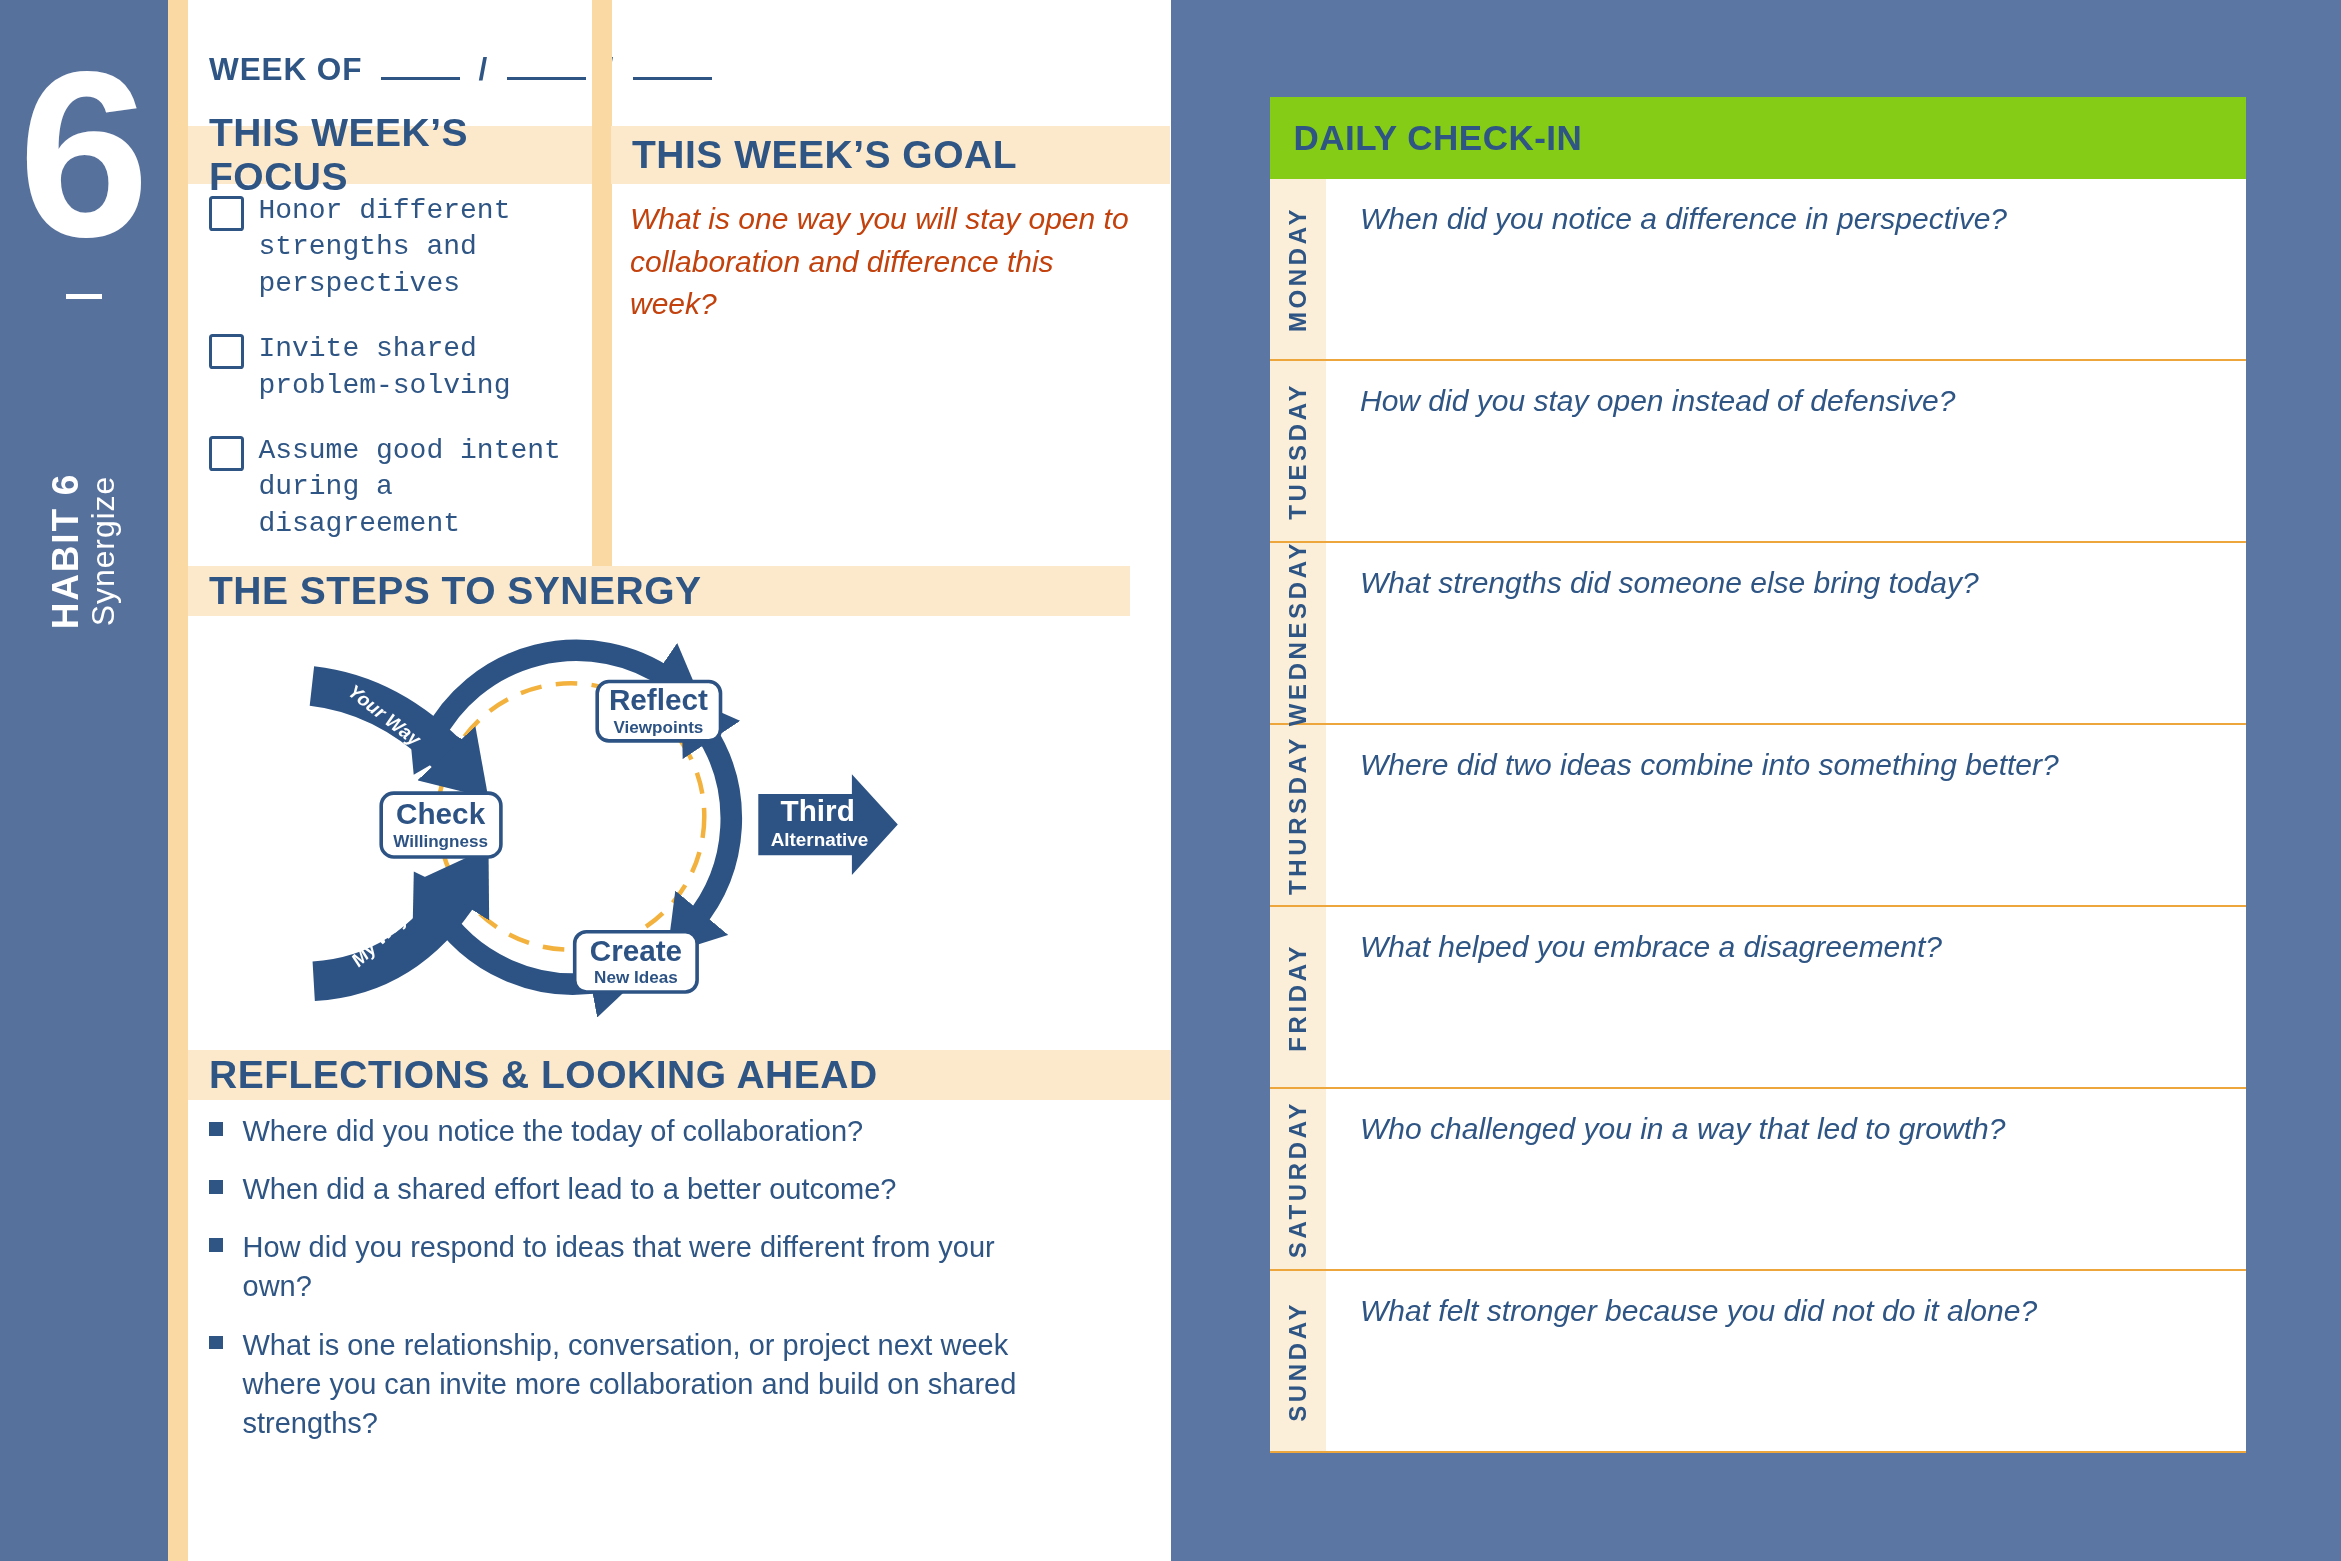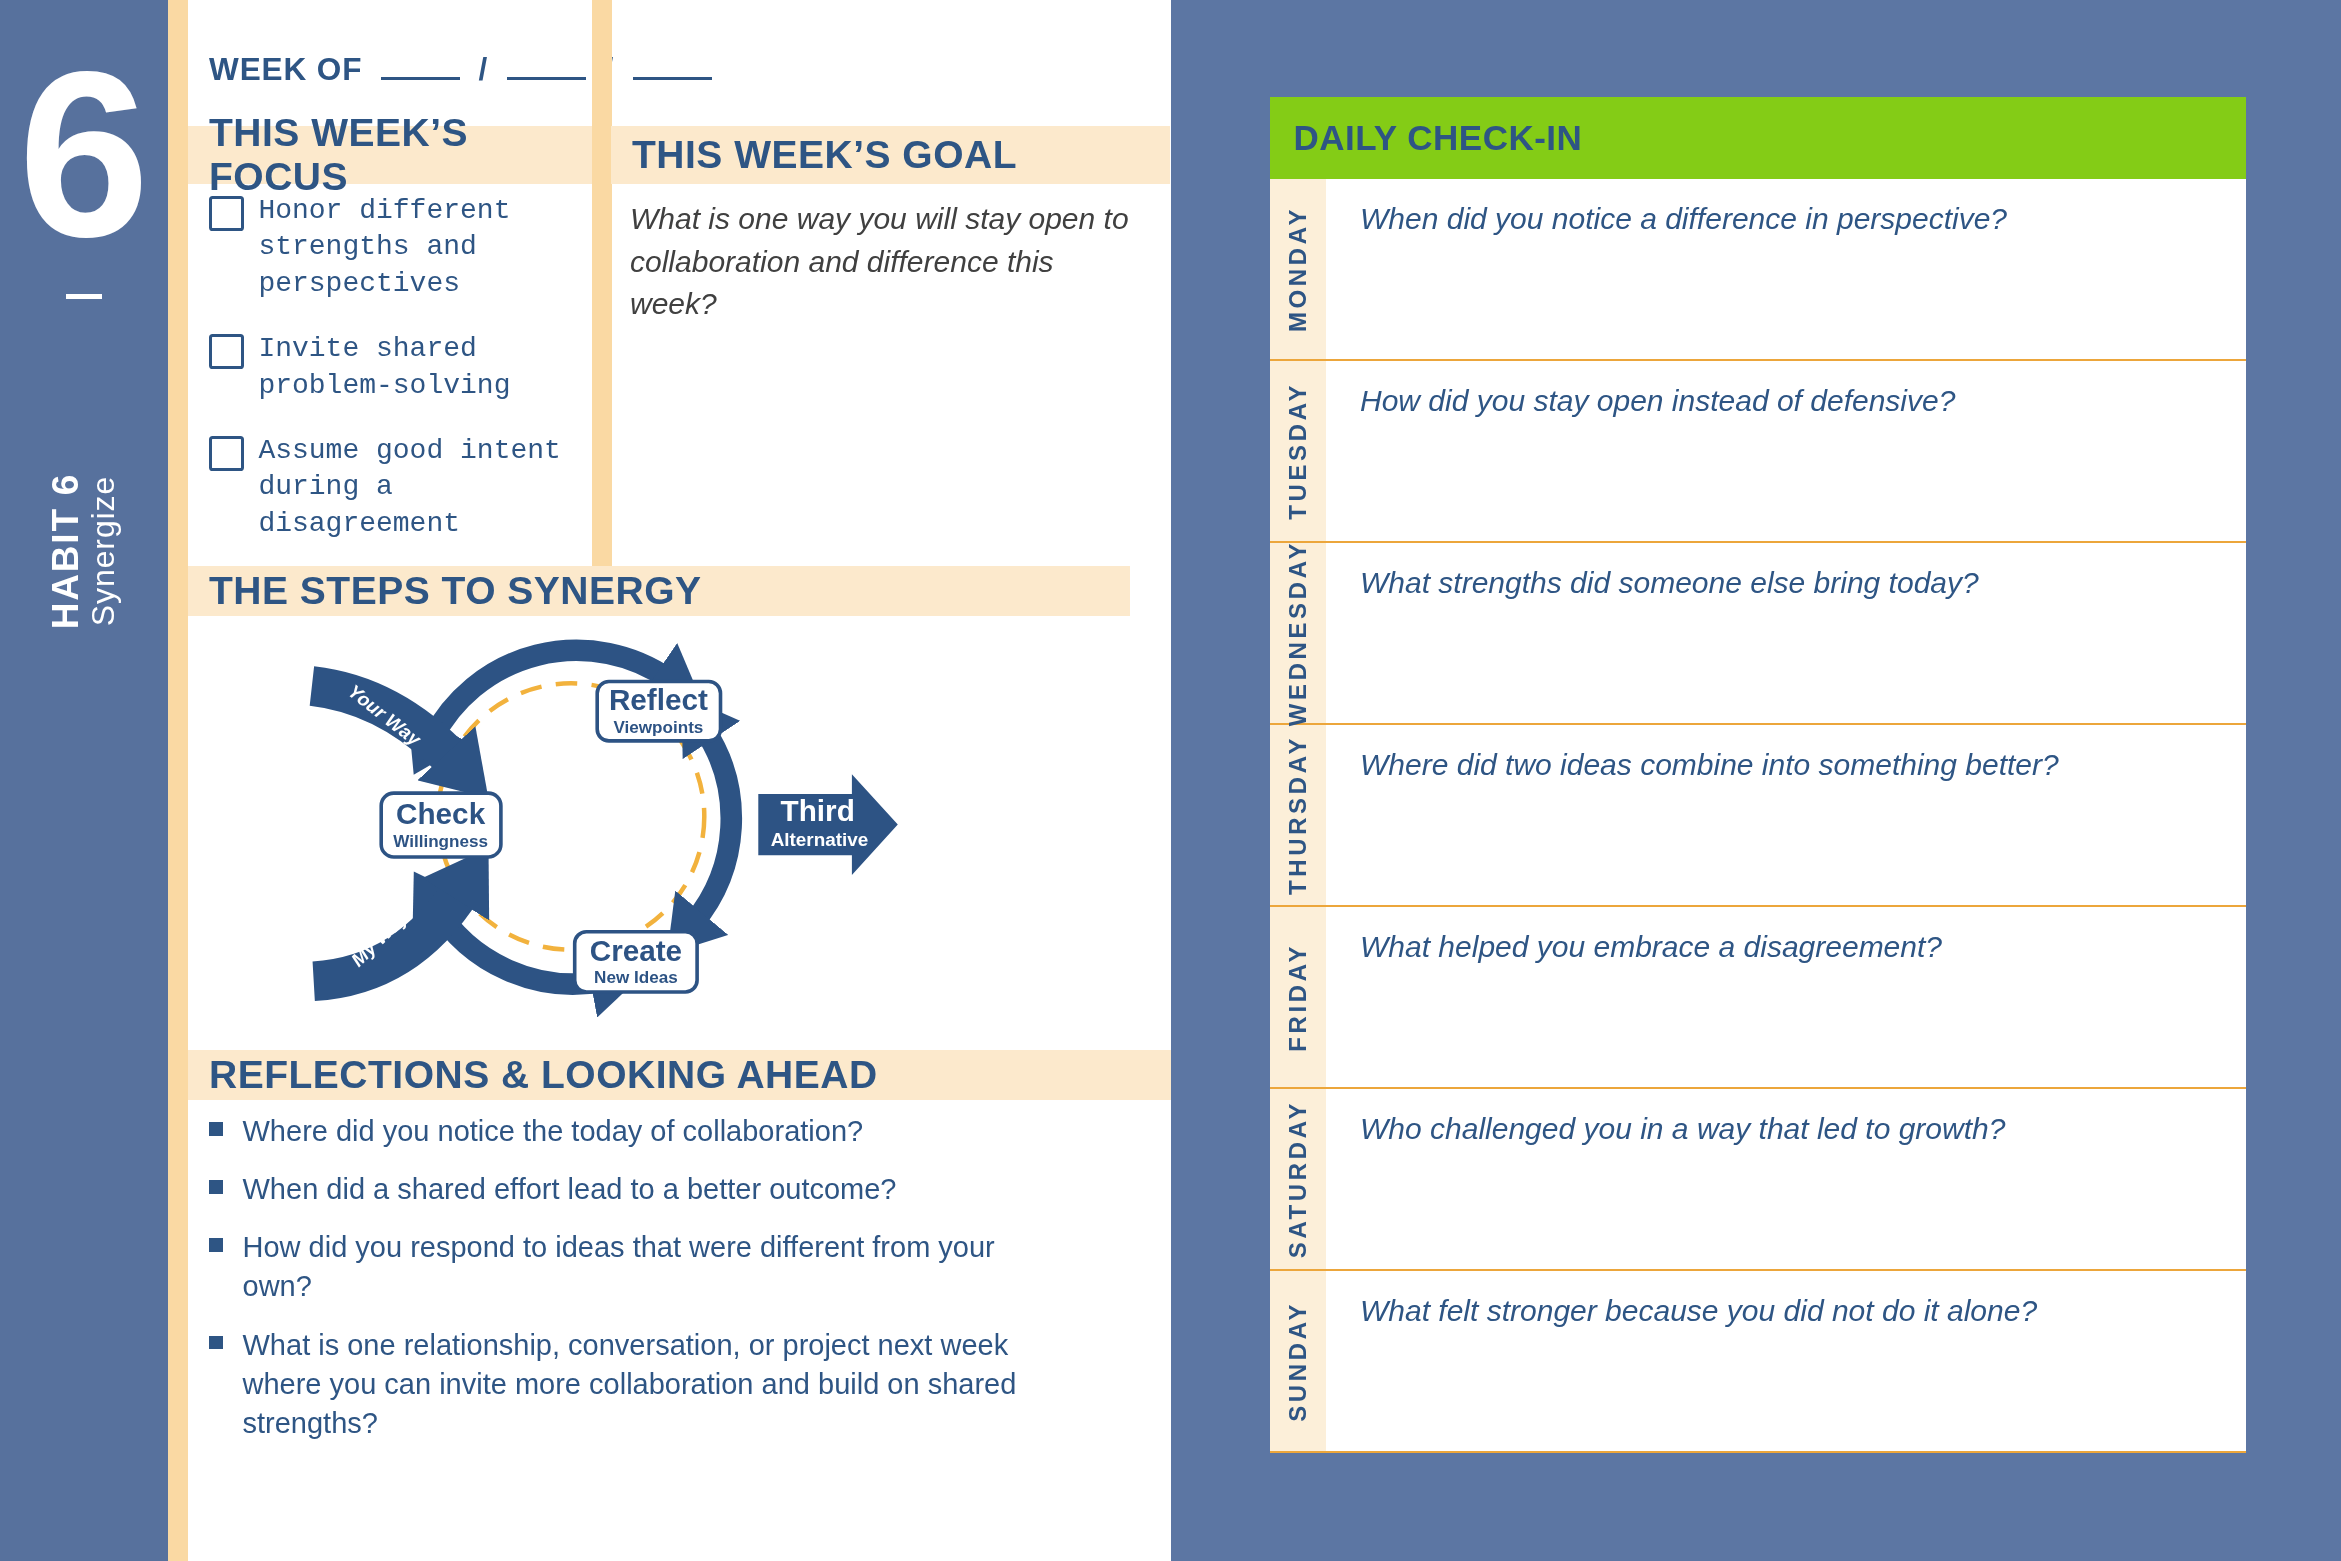--- a/index.html
+++ b/index.html
@@ -32,21 +32,21 @@
   #steps-band { left:0; top:566px; width:942px; height:50px; }
   #refl-band  { left:0; top:1038px; width:983px; height:50px;margin-top:12px; }
 
   #checklist { position:absolute; left:21px; top:193px; width:387px; }
   .check-item { display:flex; gap:14.4px; margin-bottom:29px; font-size:28px; line-height:1.3; color:#2E5584;font-family:Liberation Mono, monospace; }
   .checkbox { flex:none; width:29px; height:29px; border:3.6px solid #2E5584; border-radius:3.6px;
               background:#FFFFFF; margin-top:2.7px; }
   .blank-line { width:270px; height:34px; border-bottom:2.7px solid #2E5584; }
 
   #goal-q { position:absolute; left:442px; top:198px; width:509px; font-size:30px; font-style:italic;
-            color:#404040; line-height:1.42; }
+            color:#c2410c; line-height:1.42; }
   #goal-answer { position:absolute; left:442px; top:288px; width:509px; height:252px; }
 
   #diagram { position:absolute; left:109px; top:623px; }
 
   #bullets { position:absolute; left:21px; top:1112px; width:811px; }
   .bullet-row { display:flex; gap:20px; margin-bottom:19px; font-size:29px; color:#2E5584; line-height:1.35; }
   .bullet-sq { flex:none; width:13.5px; height:13.5px; background:#2E5584; margin-top:10px; }
 
   
   #daily-header { position:absolute; left:1270px; top:97px; width:976px; height:82px;

